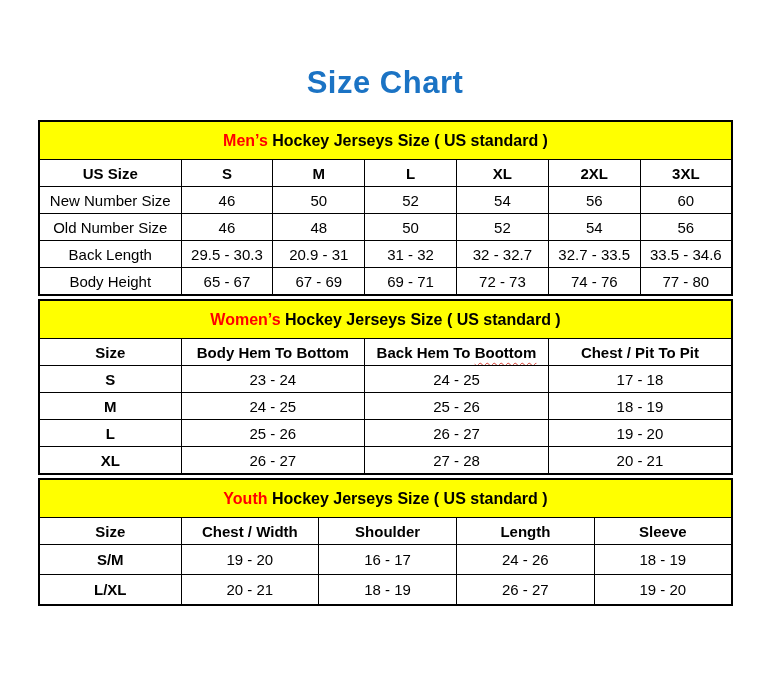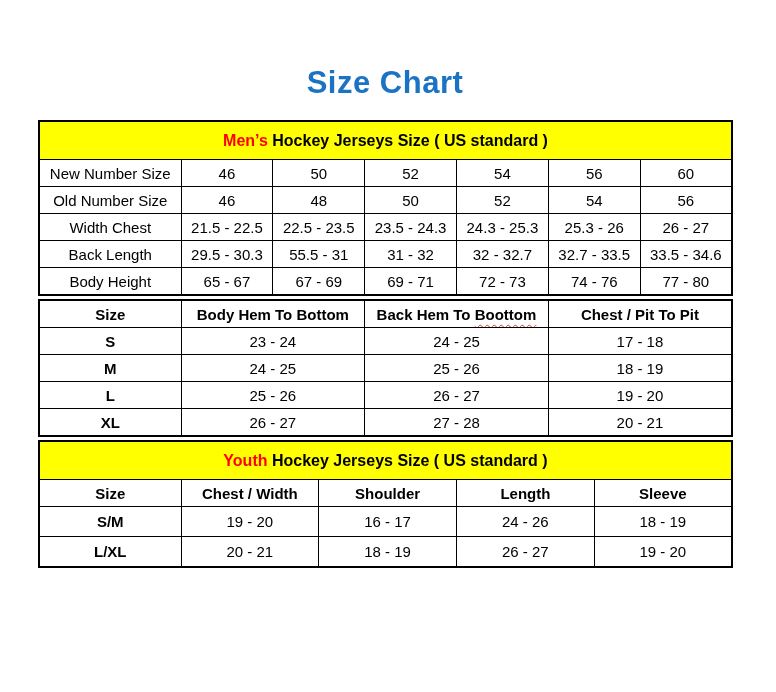--- a/index.html
+++ b/index.html
@@ -78,51 +78,51 @@
         <col>
         <col>
         <col>
         <col>
         <col>
       </colgroup>
     <tbody>
         <tr class="band-row">
       <td colspan="7"><span class="band-accent">Men’s</span><span> Hockey Jerseys Size ( US standard )</span></td>
     </tr>
+    <tr class="head-row">
+      <th>US Size</th>
+      <th>S</th>
+      <th>M</th>
+      <th>L</th>
+      <th>XL</th>
+      <th>2XL</th>
+      <th>3XL</th>
+    </tr>
     <tr class="data-row">
       <td>New Number Size</td>
       <td>46</td>
       <td>50</td>
       <td>52</td>
       <td>54</td>
       <td>56</td>
       <td>60</td>
     </tr>
     <tr class="data-row">
       <td>Old Number Size</td>
       <td>46</td>
       <td>48</td>
       <td>50</td>
       <td>52</td>
       <td>54</td>
       <td>56</td>
     </tr>
     <tr class="data-row">
-      <td>Width Chest</td>
-      <td>21.5 - 22.5</td>
-      <td>22.5 - 23.5</td>
-      <td>23.5 - 24.3</td>
-      <td>24.3 - 25.3</td>
-      <td>25.3 - 26</td>
-      <td>26 - 27</td>
-    </tr>
-    <tr class="data-row">
       <td>Back Length</td>
       <td>29.5 - 30.3</td>
-      <td>55.5 - 31</td>
+      <td>20.9 - 31</td>
       <td>31 - 32</td>
       <td>32 - 32.7</td>
       <td>32.7 - 33.5</td>
       <td>33.5 - 34.6</td>
     </tr>
     <tr class="data-row">
       <td>Body Height</td>
       <td>65 - 67</td>
       <td>67 - 69</td>
       <td>69 - 71</td>
@@ -134,20 +134,23 @@
     </table>
 
   <table class="size-table womens-table">
     <colgroup>
         <col style="width:142px">
         <col>
         <col>
         <col>
       </colgroup>
     <tbody>
+        <tr class="band-row">
+      <td colspan="4"><span class="band-accent">Women’s</span><span> Hockey Jerseys Size ( US standard )</span></td>
+    </tr>
     <tr class="head-row">
       <th>Size</th>
       <th>Body Hem To Bottom</th>
       <th><span>Back Hem To </span><span class="squiggle">Boottom</span></th>
       <th>Chest / Pit To Pit</th>
     </tr>
     <tr class="data-row">
       <td class="row-label-bold">S</td>
       <td>23 - 24</td>
       <td>24 - 25</td>

